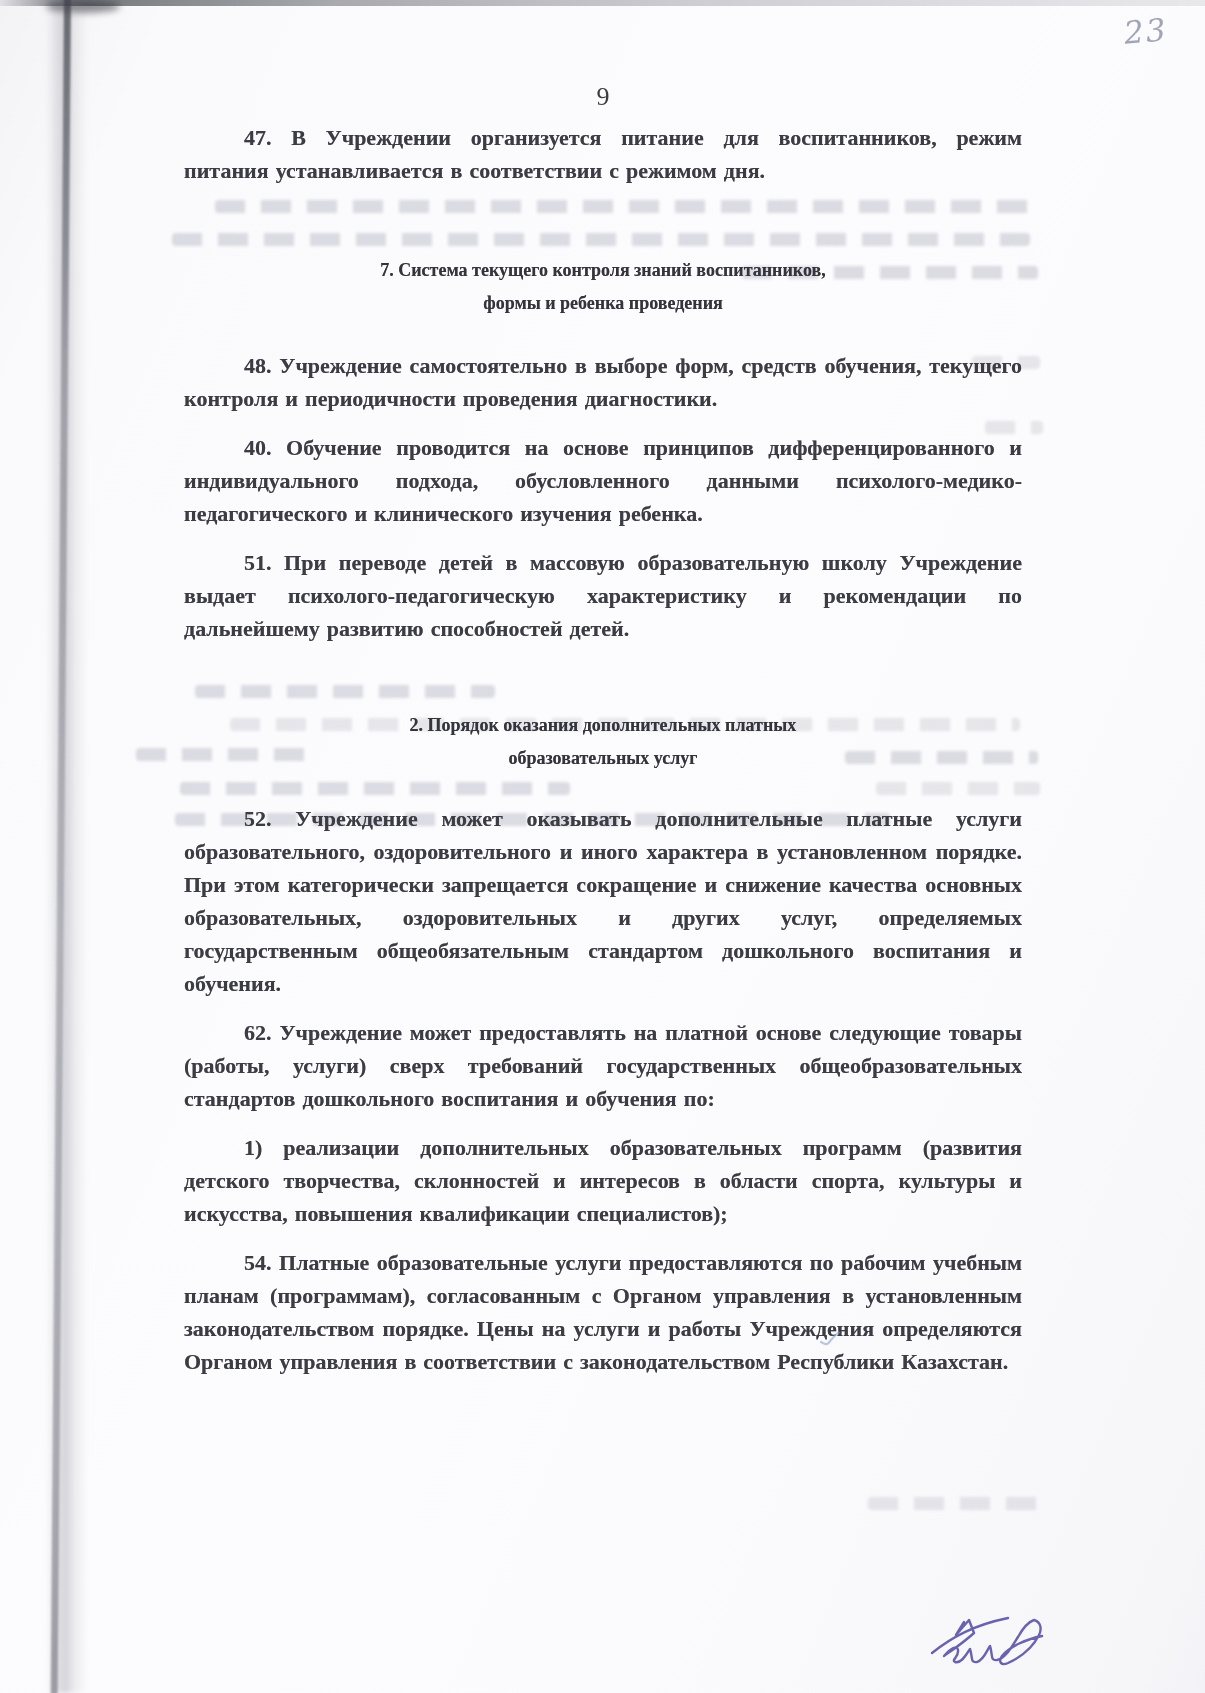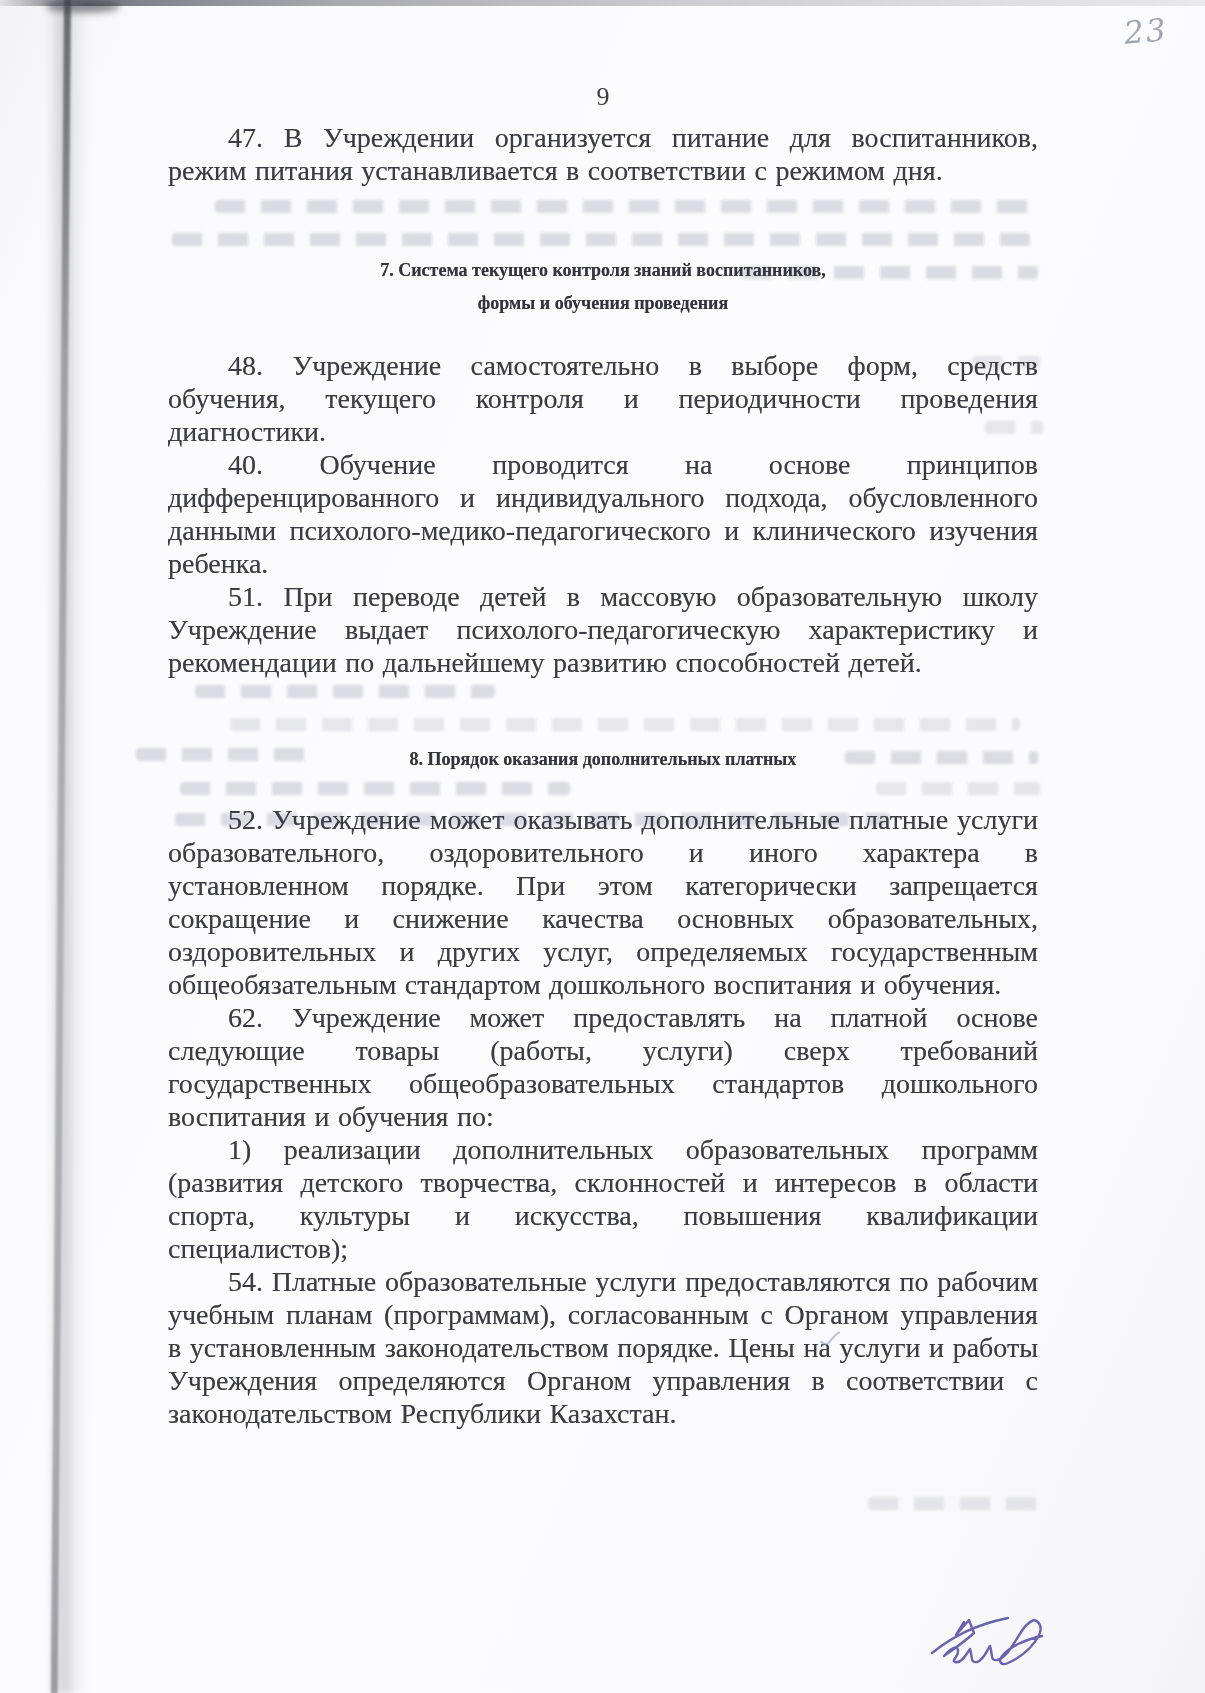--- a/index.html
+++ b/index.html
@@ -43,23 +43,23 @@
     border-radius:4px;
   }
   .ghost.light { opacity:0.28; }
   
   .text-col { position:absolute; left:168px; top:0; width:870px; z-index:2; }
   .pnum {
     margin:80px 0 0 0; text-align:center;
     font-size:26px; line-height:33px;
   }
   .para {
-    margin:0; font-size:28px; line-height:33px;
+    margin:16px; font-size:22px; line-height:33px;
     text-align:justify; text-indent:60px; word-spacing:1.5px;
-    color:#3c3c44; text-shadow:0 0 0.4px rgba(60,60,68,0.55);
+    color:#3c3c44; text-shadow:0 0 0.4px rgba(60,60,68,0.55);font-weight:bold;
   }
   .heading {
     font-weight:bold; text-align:center; font-size:18px; line-height:33px;
     color:#34343c; text-shadow:0 0 0.5px rgba(46,46,54,0.6);
   }
   .mt-p47 { margin-top:8px; }
   .mt-h7  { margin-top:67px; }
   .mt-p48 { margin-top:29px; }
   .mt-h8  { margin-top:64px; }
   .mt-p52 { margin-top:27px; }
@@ -98,29 +98,30 @@
   <div class="ghost" style="left:175px; top:813px; width:715px;"></div>
   <div class="ghost light" style="left:868px; top:1497px; width:172px;"></div>
 
   <main class="text-col">
     <div class="pnum">9</div>
 
     <p class="para mt-p47">47. В Учреждении организуется питание для воспитанников, режим питания устанавливается в соответствии с режимом дня.</p>
 
     <div class="heading mt-h7">
       <div>7. Система текущего контроля знаний воспитанников,</div>
-      <div>формы и обучения проведения</div>
+      <div>формы и ребенка проведения</div>
     </div>
 
     <p class="para mt-p48">48. Учреждение самостоятельно в выборе форм, средств обучения, текущего контроля и периодичности проведения диагностики.</p>
     <p class="para">40. Обучение проводится на основе принципов дифференцированного и индивидуального подхода, обусловленного данными психолого-медико-педагогического и клинического изучения ребенка.</p>
     <p class="para">51. При переводе детей в массовую образовательную школу Учреждение выдает психолого-педагогическую характеристику и рекомендации по дальнейшему развитию способностей детей.</p>
 
     <div class="heading mt-h8">
-      <div>8. Порядок оказания дополнительных платных</div>
+      <div>2. Порядок оказания дополнительных платных</div>
+      <div>образовательных услуг</div>
     </div>
 
     <p class="para mt-p52">52. Учреждение может оказывать дополнительные платные услуги образовательного, оздоровительного и иного характера в установленном порядке. При этом категорически запрещается сокращение и снижение качества основных образовательных, оздоровительных и других услуг, определяемых государственным общеобязательным стандартом дошкольного воспитания и обучения.</p>
     <p class="para">62. Учреждение может предоставлять на платной основе следующие товары (работы, услуги) сверх требований государственных общеобразовательных стандартов дошкольного воспитания и обучения по:</p>
     <p class="para">1) реализации дополнительных образовательных программ (развития детского творчества, склонностей и интересов в области спорта, культуры и искусства, повышения квалификации специалистов);</p>
     <p class="para">54. Платные образовательные услуги предоставляются по рабочим учебным планам (программам), согласованным с Органом управления в установленным законодательством порядке. Цены на услуги и работы Учреждения определяются Органом управления в соответствии с законодательством Республики Казахстан.</p>
   </main>
 
   <div class="corner-note">23</div>
 

